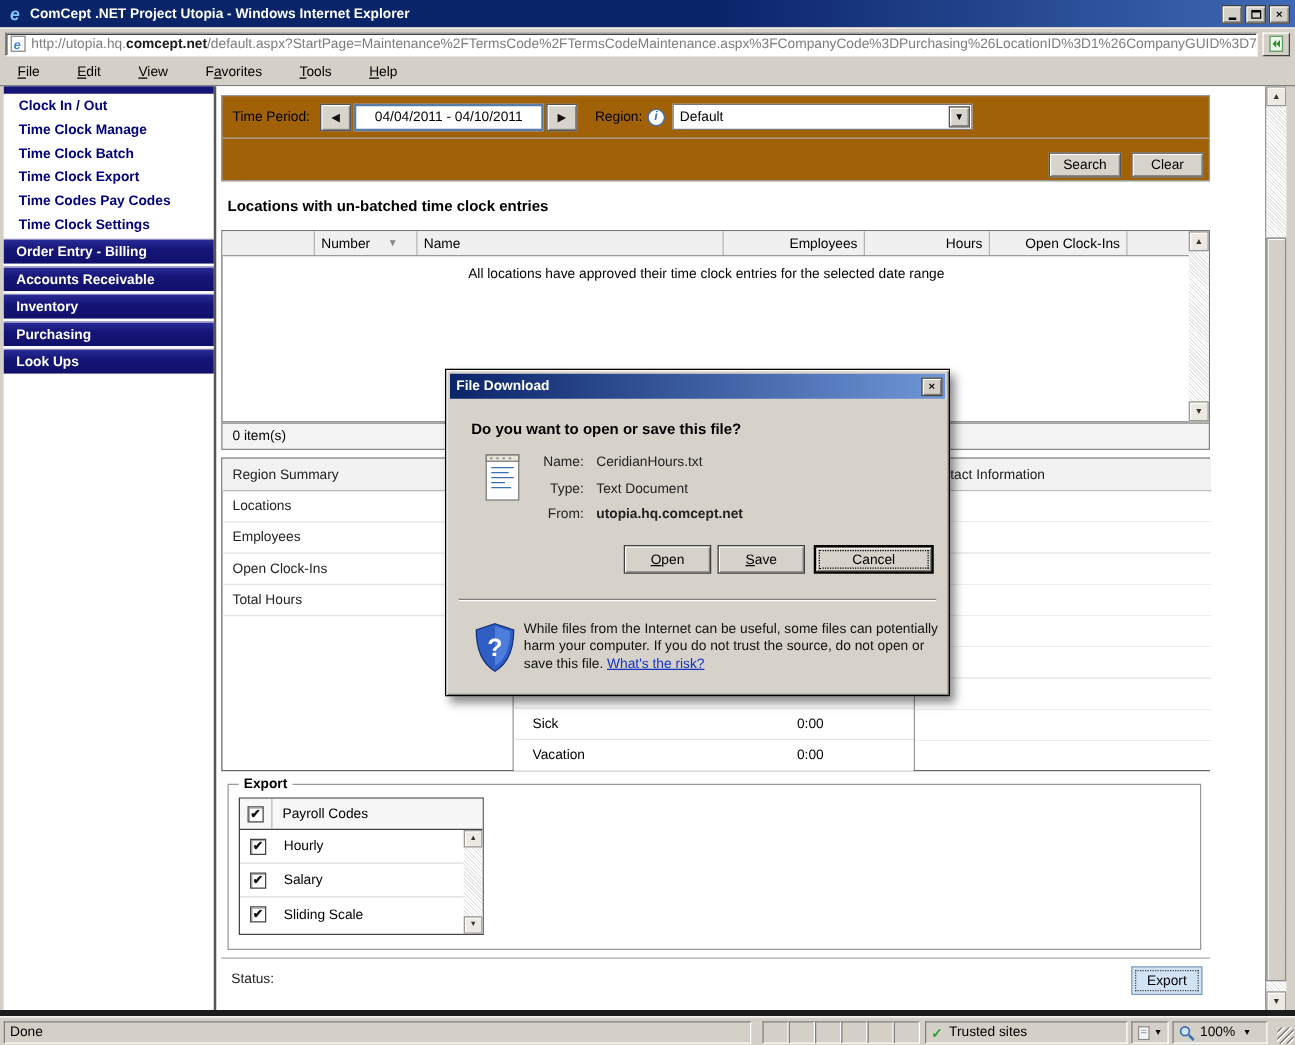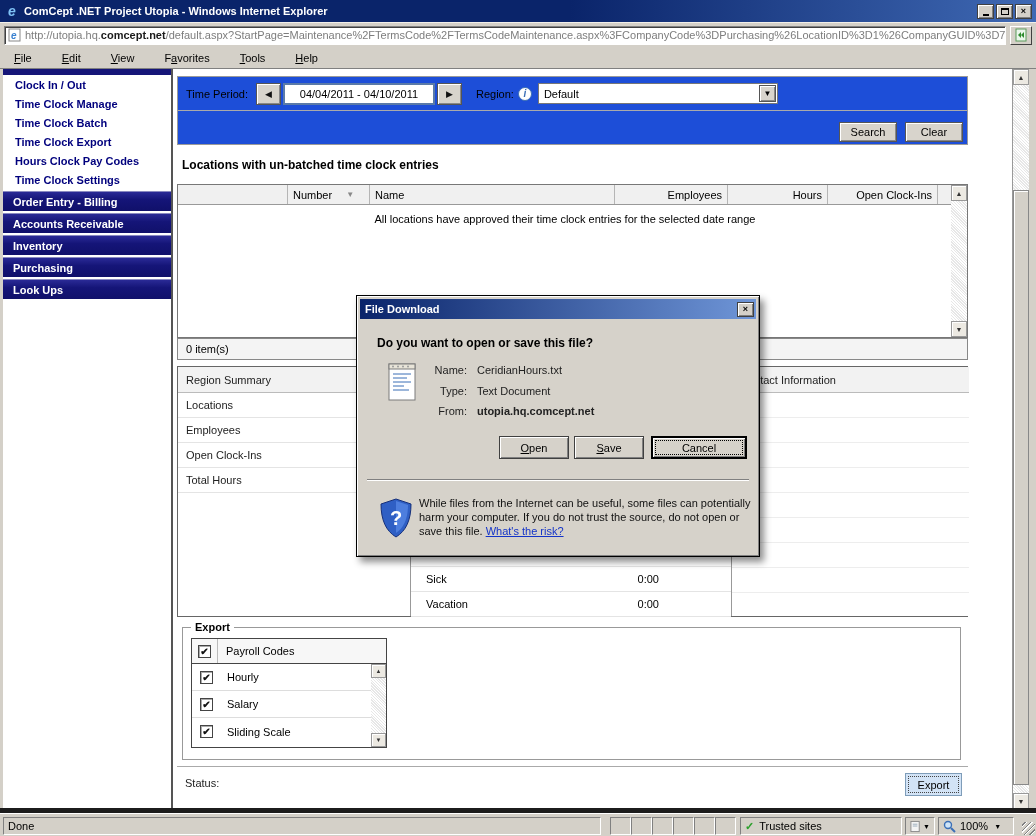--- a/index.html
+++ b/index.html
@@ -74,21 +74,21 @@
   .side-section {
     height:21px; background:linear-gradient(to bottom,#2a2a96 0,#151578 40%,#10106a 100%);
     color:#fff; font-weight:bold; padding:4px 0 0 10px;
     border-top:1px solid #8a8ac0; border-bottom:1px solid #fff; margin-bottom:1px;
   }
   .side-sections { margin-top:1px; }
 
   
   .filters {
     left:177px; top:76px; width:791px; height:69px;
-    background:#1d4ed8; border:1px solid #9a9a9a;
+    background:#a16207; border:1px solid #9a9a9a;
   }
   .filters-row1 { position:absolute; left:0; top:0; width:100%; height:33px; display:flex; align-items:center; padding-left:8px; }
   .filters-sep { position:absolute; left:0; top:33px; width:100%; border-top:1px solid #aaa; }
   .nav-btn {
     width:25px; height:22px; background:#d8d4cc;
     border:1px solid #555; box-shadow:inset 1px 1px 0 #fff, inset -1px -1px 0 #888;
     display:flex; align-items:center; justify-content:center; font-size:9px; color:#111;
   }
   .date-box {
     width:152px; height:22px; background:#fff; border:2px solid #5a7aa8;
@@ -113,21 +113,21 @@
     background:#d8d4cc; border:1px solid #555;
     box-shadow:inset 1px 1px 0 #fff, inset -1px -1px 0 #888;
     display:flex; align-items:center; justify-content:center; font-size:11px; color:#000;
   }
   .search-btn { position:absolute; left:661px; top:45px; width:58px; height:20px; }
   .clear-btn  { position:absolute; left:727px; top:45px; width:58px; height:20px; }
 
   
   .loc-title { left:182px; top:158px; font-weight:bold; font-size:12px; }
   .loc-table { left:177px; top:184px; width:791px; height:154px; border:1px solid #777; background:#fff; }
-  .loc-header { position:absolute; left:0; top:0; height:20px; width:774px; display:flex; background:#f0f0f0; border-bottom:1px solid #999;padding-left:36px; }
+  .loc-header { position:absolute; left:0; top:0; height:20px; width:774px; display:flex; background:#f0f0f0; border-bottom:1px solid #999; }
   .loc-th { border-right:1px solid #b5b5b5; padding:3px 5px; display:flex; align-items:center; }
   .loc-th.right { justify-content:flex-end; }
   .sort-caret { color:#888; font-size:8px; margin-left:14px; }
   .loc-empty-msg { position:absolute; left:0; top:28px; width:774px; text-align:center; color:#000; }
   .vscroll { position:absolute; background-image:repeating-linear-gradient(45deg,#ffffff 0 1px,#e7e7e7 1px 2px); }
   .scroll-arrow {
     position:absolute; left:0; width:100%; height:16px; background:#ece9e2;
     border:1px solid #999; box-shadow:inset 1px 1px 0 #fff;
     display:flex; align-items:center; justify-content:center; font-size:7px; color:#333;
   }
@@ -269,21 +269,21 @@
 </div>
 
 <div class="abs viewport"></div>
 
 <div class="abs sidebar">
   <div class="side-clip">Alert Subscriptions</div>
   <div class="side-link">Clock In / Out</div>
   <div class="side-link">Time Clock Manage</div>
   <div class="side-link">Time Clock Batch</div>
   <div class="side-link">Time Clock Export</div>
-  <div class="side-link">Hours Clock Pay Codes</div>
+  <div class="side-link">Time Codes Pay Codes</div>
   <div class="side-link">Time Clock Settings</div>
   <div class="side-sections">
     <div class="side-section">Order Entry - Billing</div>
     <div class="side-section">Accounts Receivable</div>
     <div class="side-section">Inventory</div>
     <div class="side-section">Purchasing</div>
     <div class="side-section">Look Ups</div>
   </div>
 </div>
 

